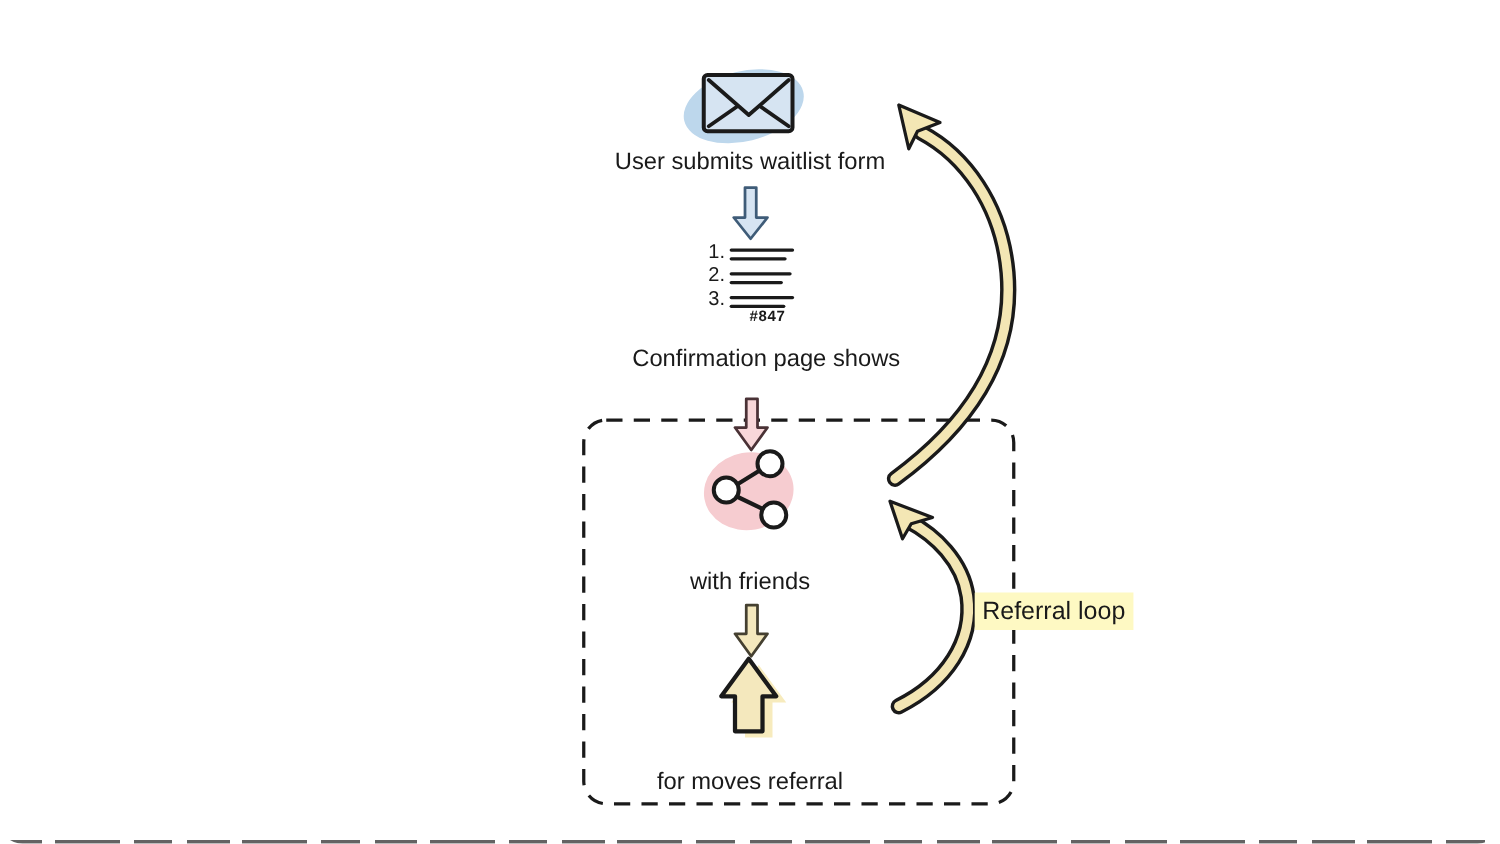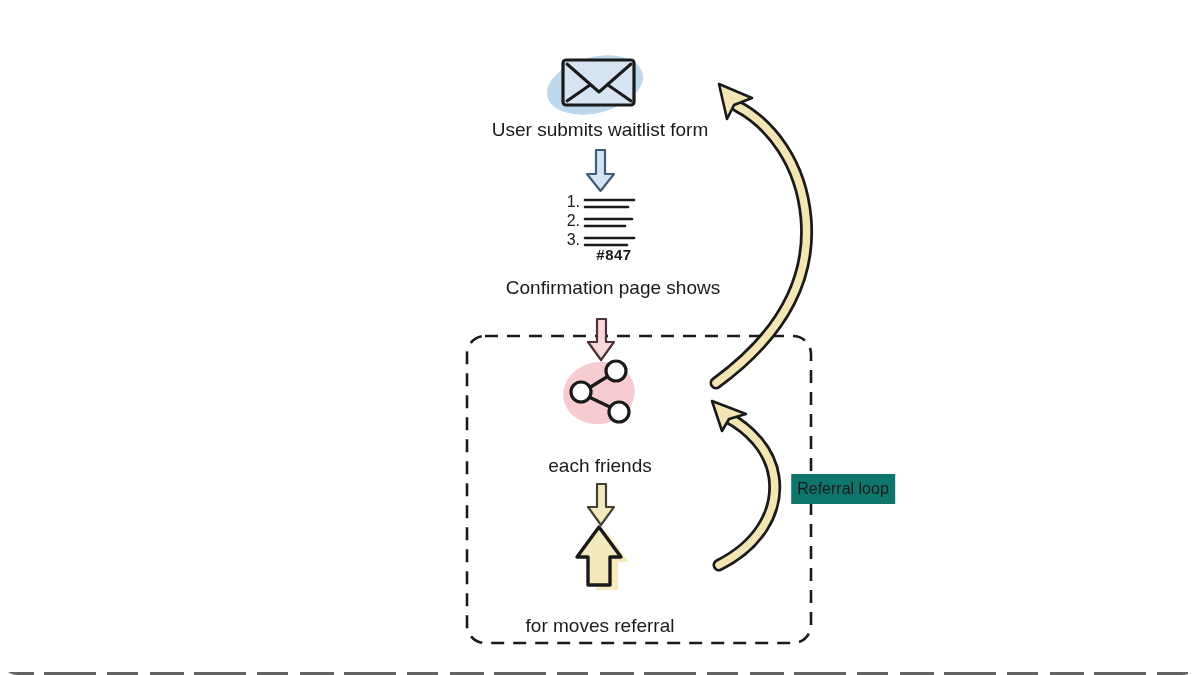--- a/index.html
+++ b/index.html
@@ -11,26 +11,26 @@
   .label{
     position:absolute;transform:translateX(-50%);
     font-size:19px;line-height:22px;white-space:nowrap;text-align:center;
     color:var(--ink,#1a1a1a);
   }
   .list-num{
     position:absolute;font-size:16px;line-height:19px;text-align:right;width:20px;
     color:var(--ink,#1a1a1a);
   }
   .queue-pos{
-    position:absolute;transform:translateX(-50%);font-size:15px;font-weight:bold;
+    position:absolute;transform:translateX(-50%);font-size:12px;font-weight:bold;
     letter-spacing:.5px;color:var(--ink,#1a1a1a);
   }
   .loop-label{
-    position:absolute;transform:translateX(-50%);font-size:16px;line-height:22px;
-    background:#0f766e;padding:4px 6px;white-space:nowrap;color:var(--ink,#1a1a1a);
+    position:absolute;transform:translateX(-50%);font-size:20px;line-height:22px;
+    background:#fef9c3;padding:4px 6px;white-space:nowrap;color:var(--ink,#1a1a1a);
   }
   .bottom-artifact{
     position:absolute;left:0;bottom:0;width:100%;height:3px;opacity:.8;
     background:repeating-linear-gradient(90deg,
       #3c3c3c 0 34px, transparent 34px 44px,
       #3c3c3c 44px 96px, transparent 96px 107px,
       #3c3c3c 107px 138px, transparent 138px 150px);
   }
 </style>
 </head>
@@ -96,21 +96,21 @@
   </svg>
 
   <div class="label" style="left:600px;top:119px;">User submits waitlist form</div>
 
   <div class="list-num" style="left:560px;top:192px;">1.</div>
   <div class="list-num" style="left:560px;top:211px;">2.</div>
   <div class="list-num" style="left:560px;top:230px;">3.</div>
   <div class="queue-pos" style="left:614px;top:246px;">#847</div>
   <div class="label" style="left:600px;top:277px;margin-left:13px;">Confirmation page shows</div>
 
-  <div class="label" style="left:600px;top:455px;">each friends</div>
+  <div class="label" style="left:600px;top:455px;">with friends</div>
 
   <div class="label" style="left:600px;top:615px;">for moves referral</div>
 
   <div class="loop-label" style="left:843px;top:474px;">Referral loop</div>
 
   <div class="bottom-artifact"></div>
 
 </div>
 
 </body></html>

